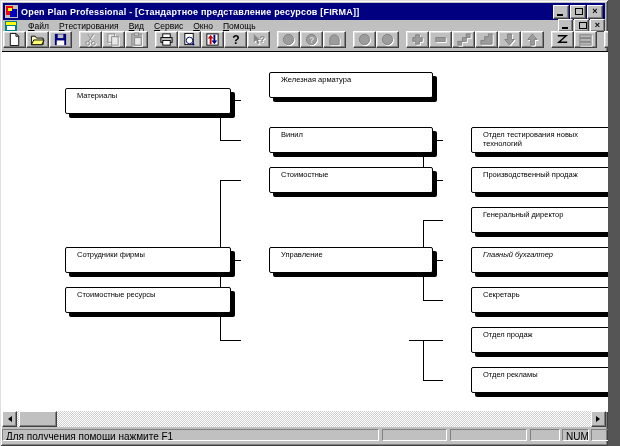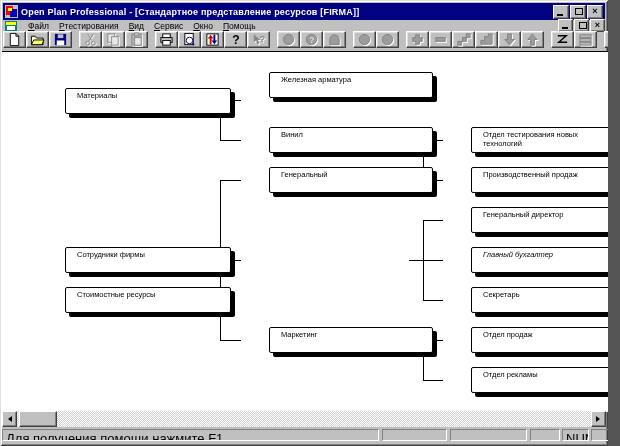--- a/index.html
+++ b/index.html
@@ -39,21 +39,21 @@
   .hline{height:1px;}
   .vline{width:1px;}
   
   .hscroll{position:absolute;left:2px;right:2px;top:411px;height:16px;background:#dcdcdc;
     background-image:repeating-conic-gradient(#fff 0% 25%, #d0d0d0 0% 50%);background-size:2px 2px;}
   .sbtn{position:absolute;top:0;width:15px;height:16px;background:#c0c0c0;border:1px solid;border-color:#fff #404040 #404040 #fff;box-shadow:inset -1px -1px 0 #808080;box-sizing:border-box;display:flex;align-items:center;justify-content:center;}
   .tri-l{width:0;height:0;border:3px solid transparent;border-right:4px solid #000;margin-right:2px;}
   .tri-r{width:0;height:0;border:3px solid transparent;border-left:4px solid #000;margin-left:2px;}
   .sthumb{position:absolute;left:17px;top:0;width:38px;height:16px;background:#c0c0c0;border:1px solid;border-color:#fff #404040 #404040 #fff;box-shadow:inset -1px -1px 0 #808080;box-sizing:border-box;}
   
-  .statusbar{position:absolute;left:2px;right:5px;top:428px;height:15px;font-size:13px;}
+  .statusbar{position:absolute;left:2px;right:5px;top:428px;height:15px;font-size:10px;}
   .spanel{position:absolute;top:1px;height:12px;border:1px solid;border-color:#808080 #fff #fff #808080;box-sizing:border-box;padding:1px 3px;white-space:nowrap;overflow:hidden;color:#000;}
 </style>
 </head>
 <body>
 
 <div class="screen">
 
   <div class="titlebar">
     <svg class="app-icon" viewBox="0 0 13 13">
       <rect x="0" y="0" width="13" height="13" fill="#c0c0c0"></rect>
@@ -291,29 +291,29 @@
   <div class="hline" style="left:423px;top:380px;width:20px;"></div>
 
   <div class="hline" style="left:605px;top:140px;width:15px;"></div>
   <div class="hline" style="left:605px;top:180px;width:15px;"></div>
   <div class="hline" style="left:605px;top:340px;width:15px;"></div>
   <div class="hline" style="left:605px;top:380px;width:15px;"></div>
 
   <div class="node lvl1" style="top:88px;">Материалы</div>
   <div class="node lvl2" style="top:72px;">Железная арматура</div>
   <div class="node lvl2" style="top:127px;">Винил</div>
-  <div class="node lvl2" style="top:167px;">Генеральный</div>
+  <div class="node lvl2" style="top:167px;">Стоимостные</div>
   <div class="node lvl3" style="top:127px;">Отдел тестирования новых технологий</div>
   <div class="node lvl3" style="top:167px;">Производственный продаж</div>
   <div class="node lvl3" style="top:207px;">Генеральный директор</div>
   <div class="node lvl1" style="top:247px;">Сотрудники фирмы</div>
+  <div class="node lvl2" style="top:247px;">Управление</div>
   <div class="node lvl3" style="top:247px;font-style:italic;">Главный бухгалтер</div>
   <div class="node lvl3" style="top:287px;">Секретарь</div>
   <div class="node lvl1" style="top:287px;">Стоимостные ресурсы</div>
-  <div class="node lvl2" style="top:327px;">Маркетинг</div>
   <div class="node lvl3" style="top:327px;">Отдел продаж</div>
   <div class="node lvl3" style="top:367px;">Отдел рекламы</div>
 
   <div class="hscroll">
     <div class="sbtn" style="left:0;">
         <span class="tri-l"></span>
       </div>
     <div class="sthumb"></div>
     <div class="sbtn" style="right:0;">
         <span class="tri-r"></span>

